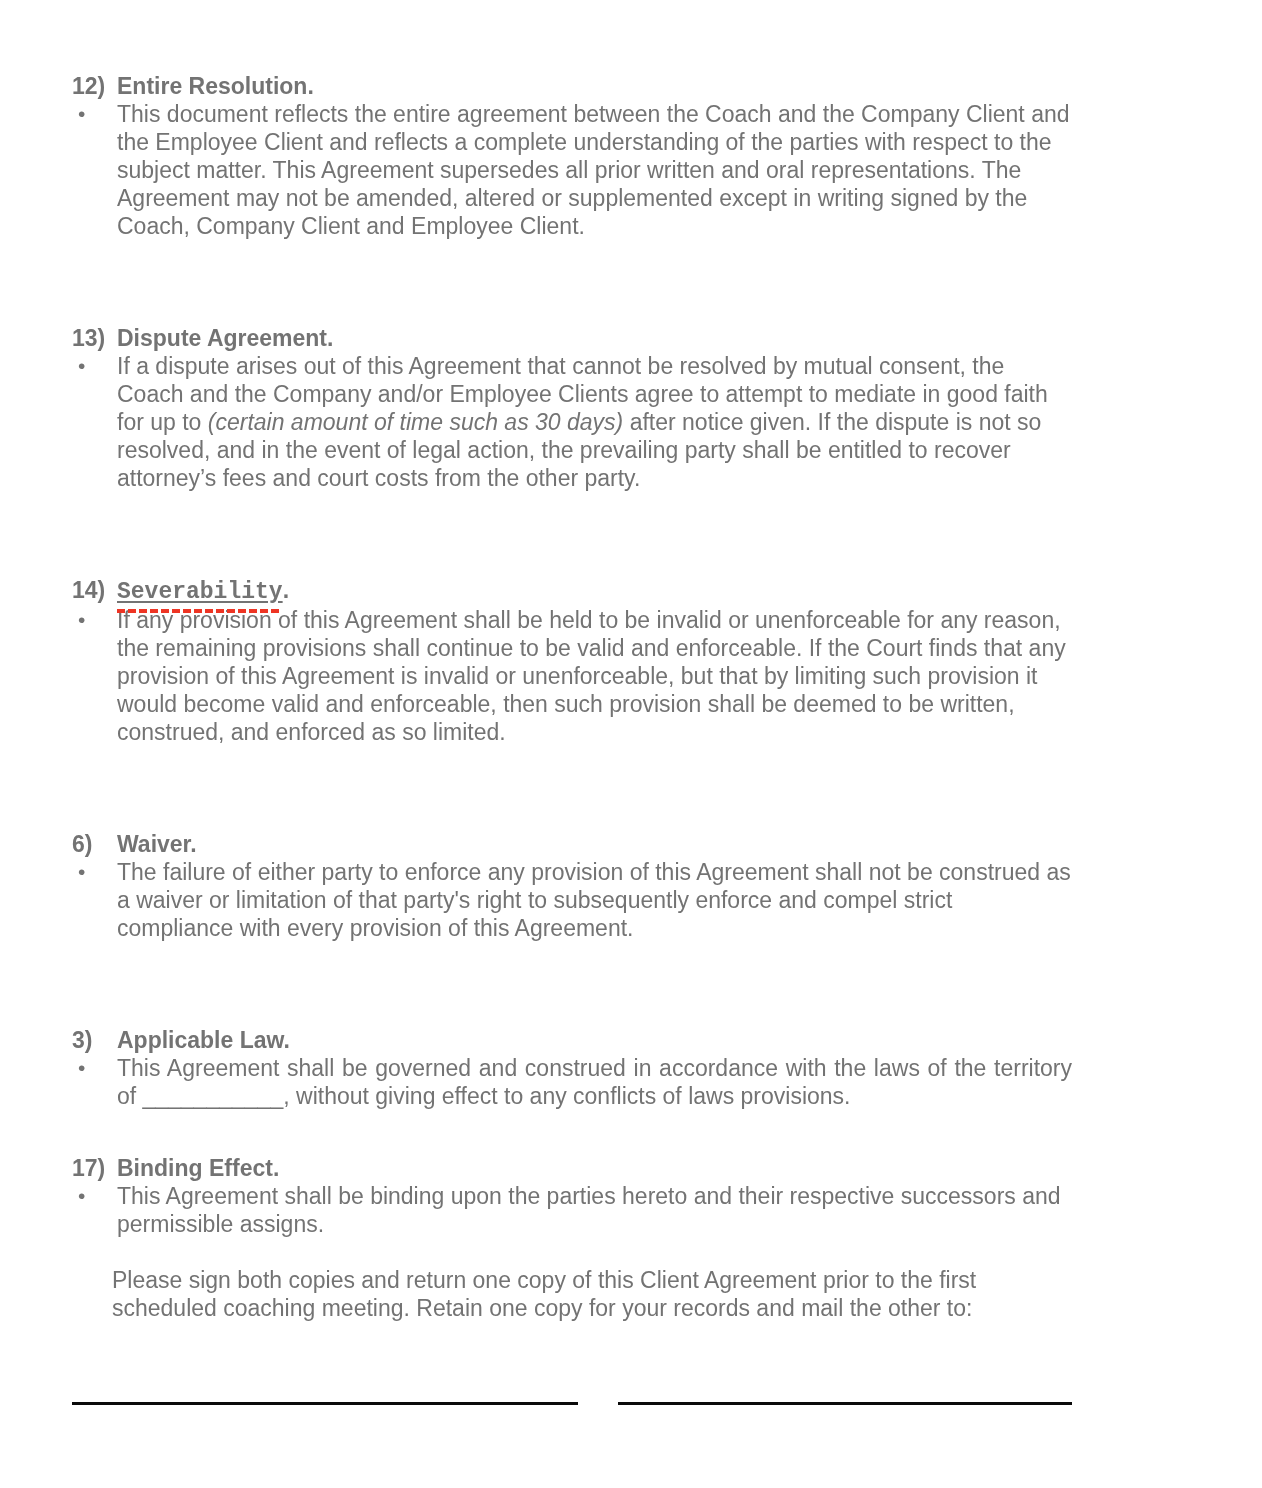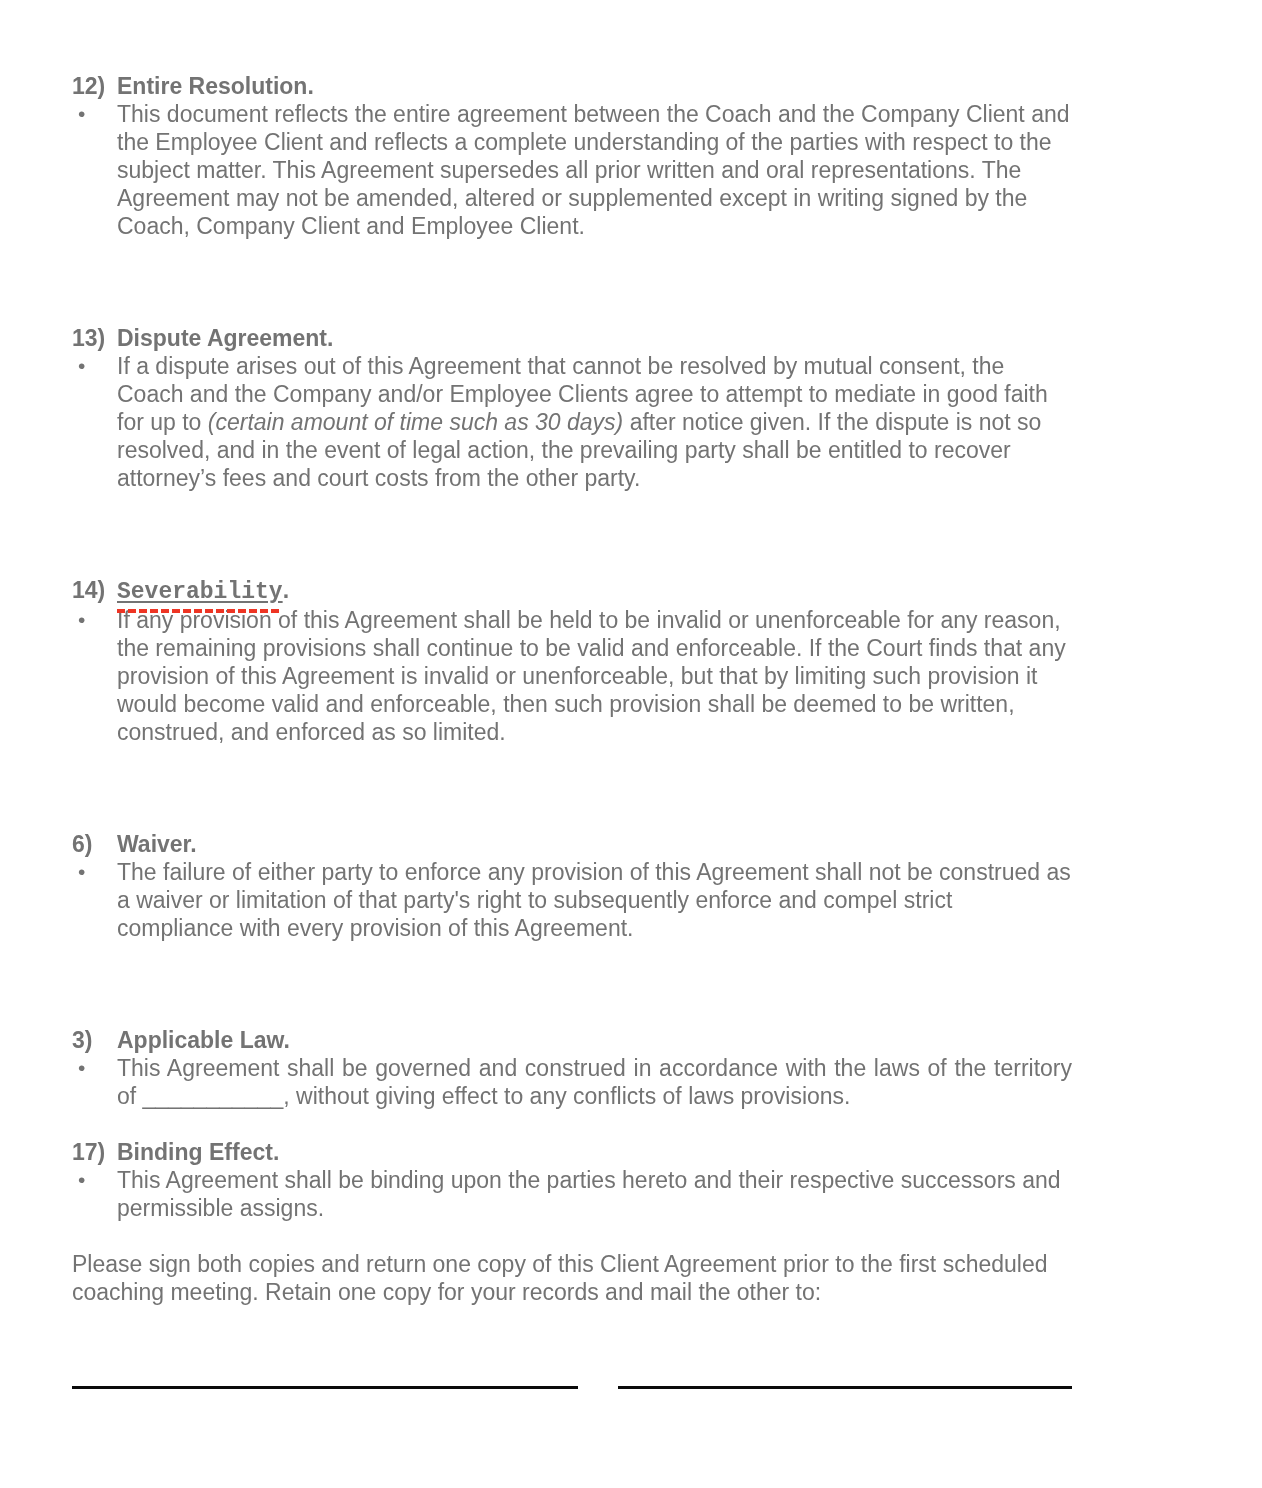--- a/index.html
+++ b/index.html
@@ -40,21 +40,21 @@
     flex: 1 1 auto;
   }
   .b-text {
     flex: 1 1 auto;
     text-align: left;
   }
   .b-text.justify {
     text-align: justify;
   }
   .gap-lg { margin-top: 84px; }
-  .gap-sm { margin-top: 28px; }
+  .gap-sm { margin-top: 44px; }
   
   .b { font-weight: 700; }
   .i { font-style: italic; }
   .u {
     text-decoration: underline;
     text-decoration-thickness: 2px;
     text-underline-offset: 3px;
     font-family: Liberation Mono, monospace;
   }
   .spell {
@@ -64,20 +64,21 @@
     content: "";
     position: absolute;
     left: 0;
     right: 2px;
     bottom: -8px;
     height: 4px;
     background: repeating-linear-gradient(90deg, var(--spell-color, #ee3524) 0 8px, transparent 8px 11px);
   }
   .closing {
     margin-top: 28px;
+    margin-left: 40px;
   }
   .signature-row {
     margin-top: 80px;
     display: flex;
   }
   .sig-line {
     height: 0;
     border-bottom: 3px solid #0a0a0a;
   }
   .sig-line.left { width: 543px; }

